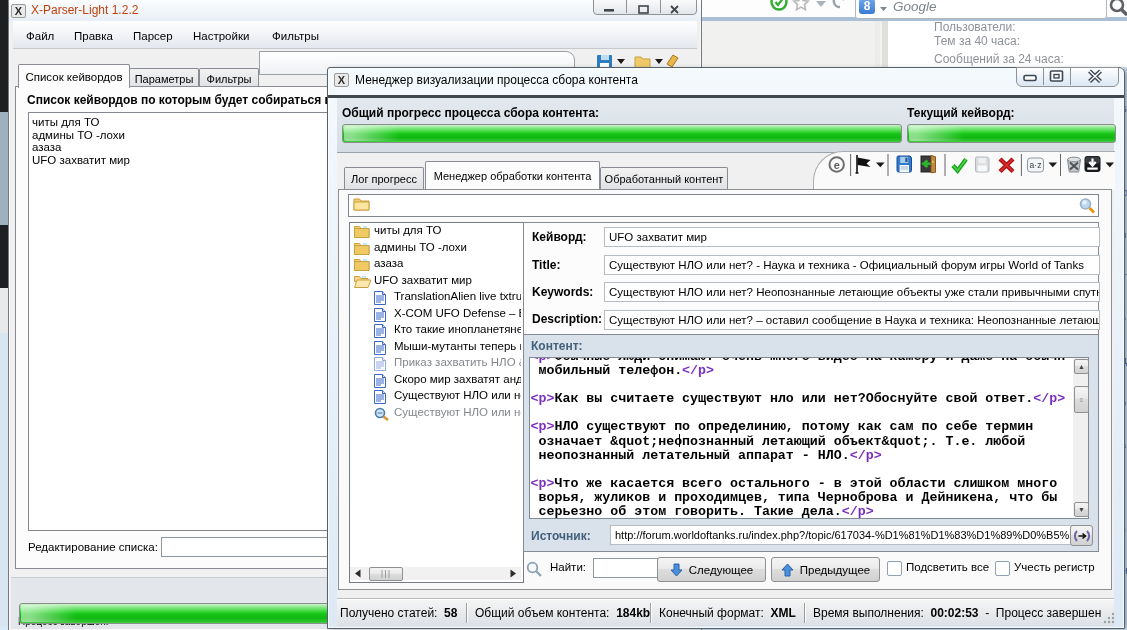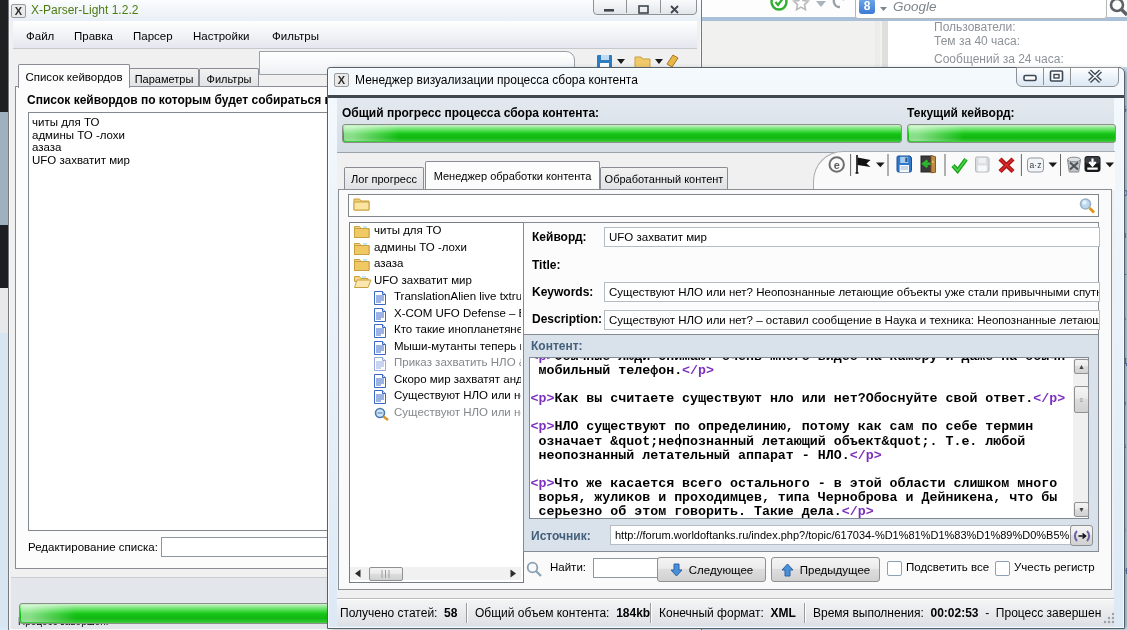--- a/index.html
+++ b/index.html
@@ -63,21 +63,21 @@
 
 <div class="abs" style="left:1123px;top:67px;width:4px;height:563px;background:#cfe0f0;"></div>
 <div class="abs" style="left:1121px;top:88px;width:6px;height:500px;font-size:9px;color:#3b5a9a;line-height:42px;overflow:hidden;">Б і О л Т е Д р а с в Н и</div>
 
 <div class="abs" style="left:0;top:627px;width:1127px;height:3px;background:#d9e9f7;"></div>
 
 <div class="abs" style="left:8px;top:0;width:692px;height:630px;background:#f0f0f0;border:1px solid #75797e;border-top:none;box-shadow:inset 0 0 0 1px rgba(255,255,255,.6);">
 
   <div class="abs" style="left:0;top:0;width:100%;height:21px;background:linear-gradient(180deg,#fbfdfe,#e9eff6);"></div>
   <div class="abs" style="left:2px;top:4px;width:13px;height:12px;background:#e9e9e9;border:1px solid #9a9a9a;border-radius:2px;color:#2b2b2b;font-size:11px;font-weight:bold;text-align:center;line-height:12px;">X</div>
-  <div class="abs" style="left:22px;top:3px;font-size:12px;color:#4d7c0f;">X-Parser-Light 1.2.2</div>
+  <div class="abs" style="left:22px;top:3px;font-size:12px;color:#c2410c;">X-Parser-Light 1.2.2</div>
 
   <div class="abs" style="left:584px;top:-3px;width:102px;height:16px;background:linear-gradient(180deg,#fdfdfd,#e3e6ea);border:1px solid #8d9297;border-radius:0 0 4px 4px;"></div>
   <div class="abs" style="left:617px;top:-3px;width:1px;height:16px;background:#8d9297;"></div>
   <div class="abs" style="left:651px;top:-3px;width:1px;height:16px;background:#8d9297;"></div>
   <svg style="left:592px;top:6px;" width="86" height="8">
     <rect x="3" y="3" width="10" height="2.6" fill="#40474e"></rect>
     <rect x="38" y="0" width="9" height="7" fill="none" stroke="#40474e" stroke-width="1.6"></rect>
     <path d="M70 0 l7 7 M77 0 l-7 7" stroke="#40474e" stroke-width="1.8"></path>
   </svg>
 
@@ -341,20 +341,21 @@
             </g>
           </svg>
         </div>
 
     <div class="abs" style="left:186px;top:124px;width:574px;height:112px;background:#fcfcfc;border:1px solid #868b93;border-bottom:none;"></div>
     <div class="abs b" style="left:195px;top:132px;font-size:12px;">Кейворд:</div>
     <div class="abs b" style="left:195px;top:160px;font-size:12px;">Title:</div>
     <div class="abs b" style="left:195px;top:187px;font-size:12px;">Keywords:</div>
     <div class="abs b" style="left:195px;top:214px;font-size:12px;">Description:</div>
     <div class="inp" style="left:267px;top:129px;width:486px;height:18px;">UFO захватит мир</div>
+    <div class="inp" style="left:267px;top:157px;width:486px;height:18px;">Существуют НЛО или нет? - Наука и техника - Официальный форум игры World of Tanks</div>
     <div class="inp" style="left:267px;top:184px;width:486px;height:18px;">Существуют НЛО или нет? Неопознанные летающие объекты уже стали привычными спутник</div>
     <div class="inp" style="left:267px;top:212px;width:486px;height:18px;">Существуют НЛО или нет? – оставил сообщение в Наука и техника: Неопознанные летающие</div>
 
     <div class="abs" style="left:186px;top:236px;width:574px;height:216px;background:#d9e1eb;border:1px solid #868b93;"></div>
     <div class="abs b" style="left:194px;top:241px;font-size:12px;color:#44607a;">Контент:</div>
     <div class="abs" style="left:192px;top:259px;width:558px;height:160px;background:#fff;border:1px solid #7f8a94;overflow:hidden;">
       <pre style="margin:0;position:absolute;left:0.5px;top:-8px;font-family:'Liberation Mono',monospace;font-size:13.3px;line-height:14.1px;font-weight:bold;color:#000;" id="code"><span style="color:#7b2fbe">&lt;p&gt;</span>Обычные люди снимают очень много видео на камеру и даже на обычн
  мобильный телефон.<span style="color:#7b2fbe">&lt;/p&gt;</span>
  
 <span style="color:#7b2fbe">&lt;p&gt;</span>Как вы считаете существуют нло или нет?Обоснуйте свой ответ.<span style="color:#7b2fbe">&lt;/p&gt;</span>

